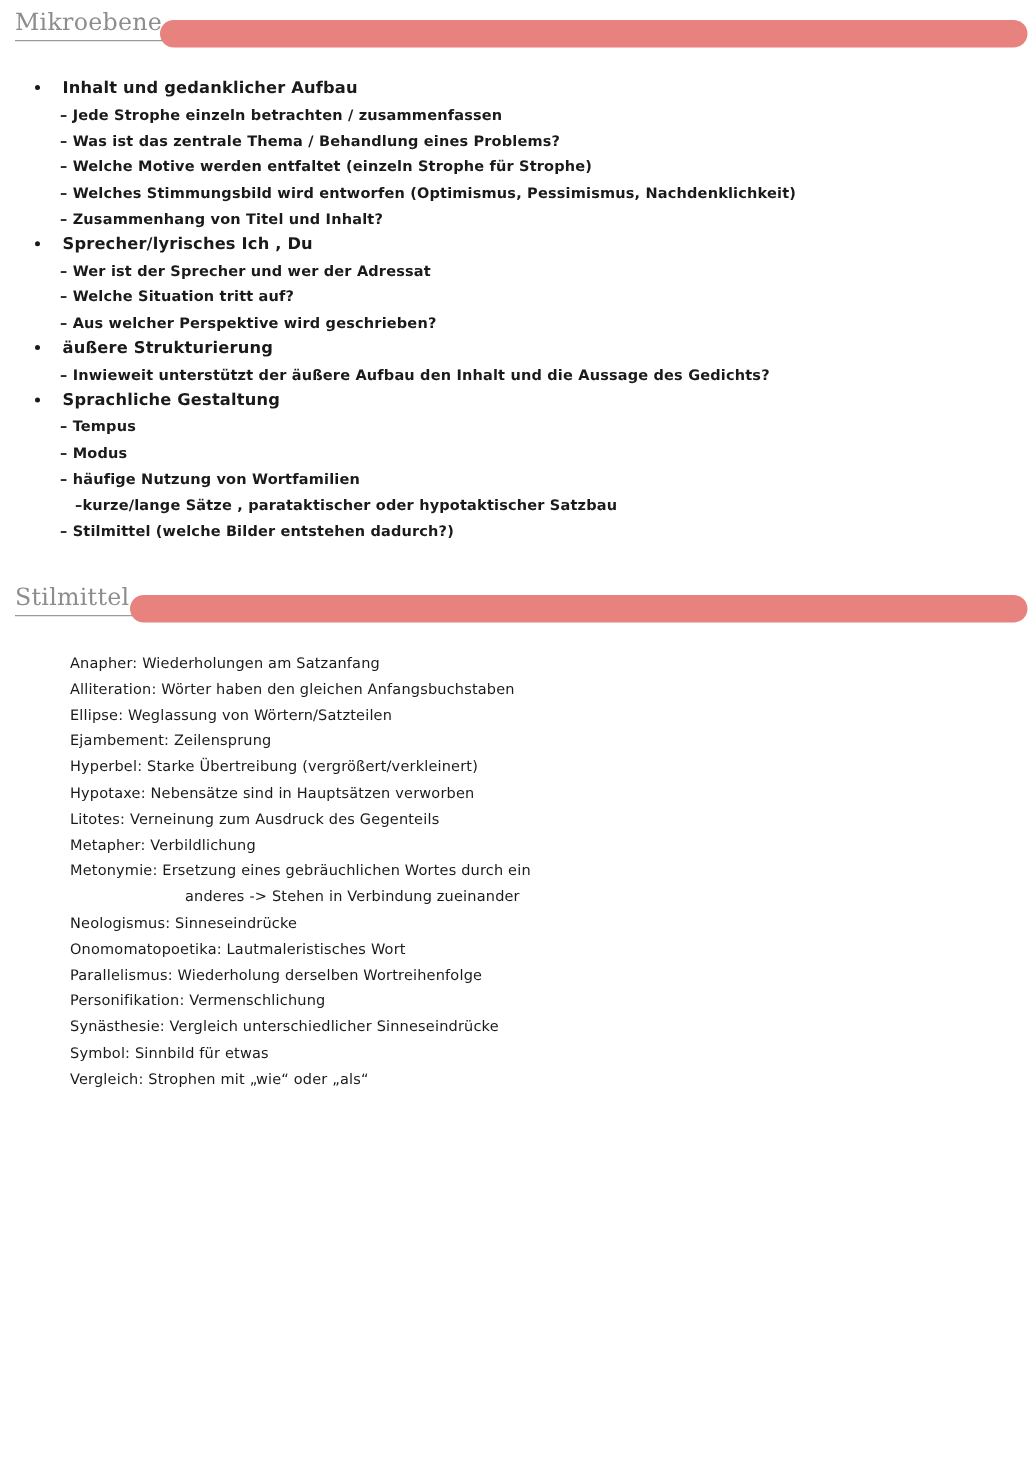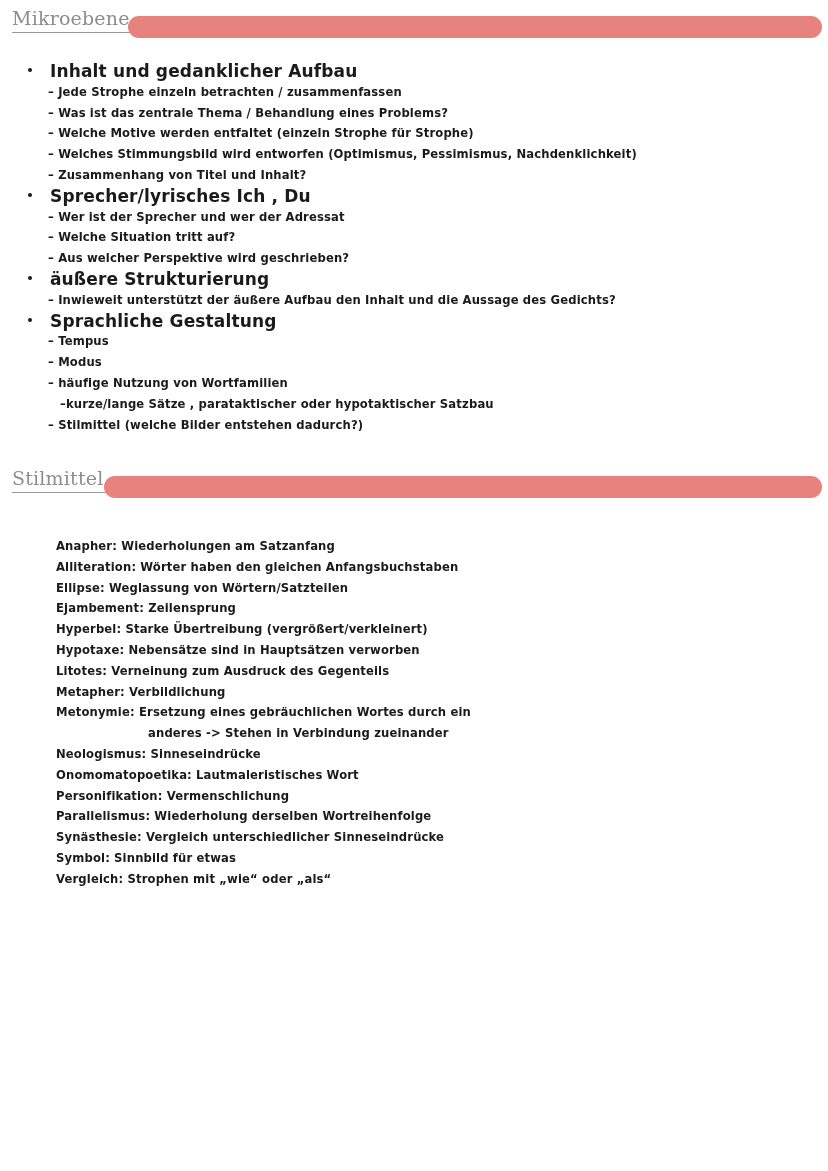--- a/index.html
+++ b/index.html
@@ -82,21 +82,21 @@
     width: 4px;
     height: 4px;
     border-radius: 50%;
     background: #1a1a1a;
   }
 
   .bullet-row .row-text {
     position: absolute;
     left: 50px;
     top: 0;
-    font-size: 17px;
+    font-size: 13px;
     line-height: 20.8px;
     color: #1a1a1a;
     font-weight: 600;
     letter-spacing: 0.15px;
   }
 
   .sub-row .row-text {
     position: absolute;
     left: 48px;
     top: 0;
@@ -120,25 +120,25 @@
 
   .device-row {
     position: relative;
     height: 20.8px;
     white-space: nowrap;
   }
 
   .device-row .row-text {
     position: absolute;
     left: 56px;
-    top: 16px;
+    top: 0;
     font-size: 11.6px;
     line-height: 20.8px;
     color: #1a1a1a;
-    font-weight: 700;
+    font-weight: 400;
     letter-spacing: 0.15px;
   }
 
   .device-row.continuation .row-text {
     left: 148px;
   }
 </style>
 </head>
 <body>
 
@@ -256,26 +256,26 @@
     <div class="device-row continuation">
       <span class="row-text">anderes -&gt; Stehen in Verbindung zueinander</span>
     </div>
     <div class="device-row">
       <span class="row-text">Neologismus: Sinneseindrücke</span>
     </div>
     <div class="device-row">
       <span class="row-text">Onomomatopoetika: Lautmaleristisches Wort</span>
     </div>
     <div class="device-row">
+      <span class="row-text">Parallelismus: Wiederholung derselben Wortreihenfolge</span>
+    </div>
+    <div class="device-row">
       <span class="row-text">Personifikation: Vermenschlichung</span>
     </div>
     <div class="device-row">
-      <span class="row-text">Parallelismus: Wiederholung derselben Wortreihenfolge</span>
-    </div>
-    <div class="device-row">
       <span class="row-text">Synästhesie: Vergleich unterschiedlicher Sinneseindrücke</span>
     </div>
     <div class="device-row">
       <span class="row-text">Symbol: Sinnbild für etwas</span>
     </div>
     <div class="device-row">
       <span class="row-text">Vergleich: Strophen mit „wie“ oder „als“</span>
     </div>
   </div>
 

